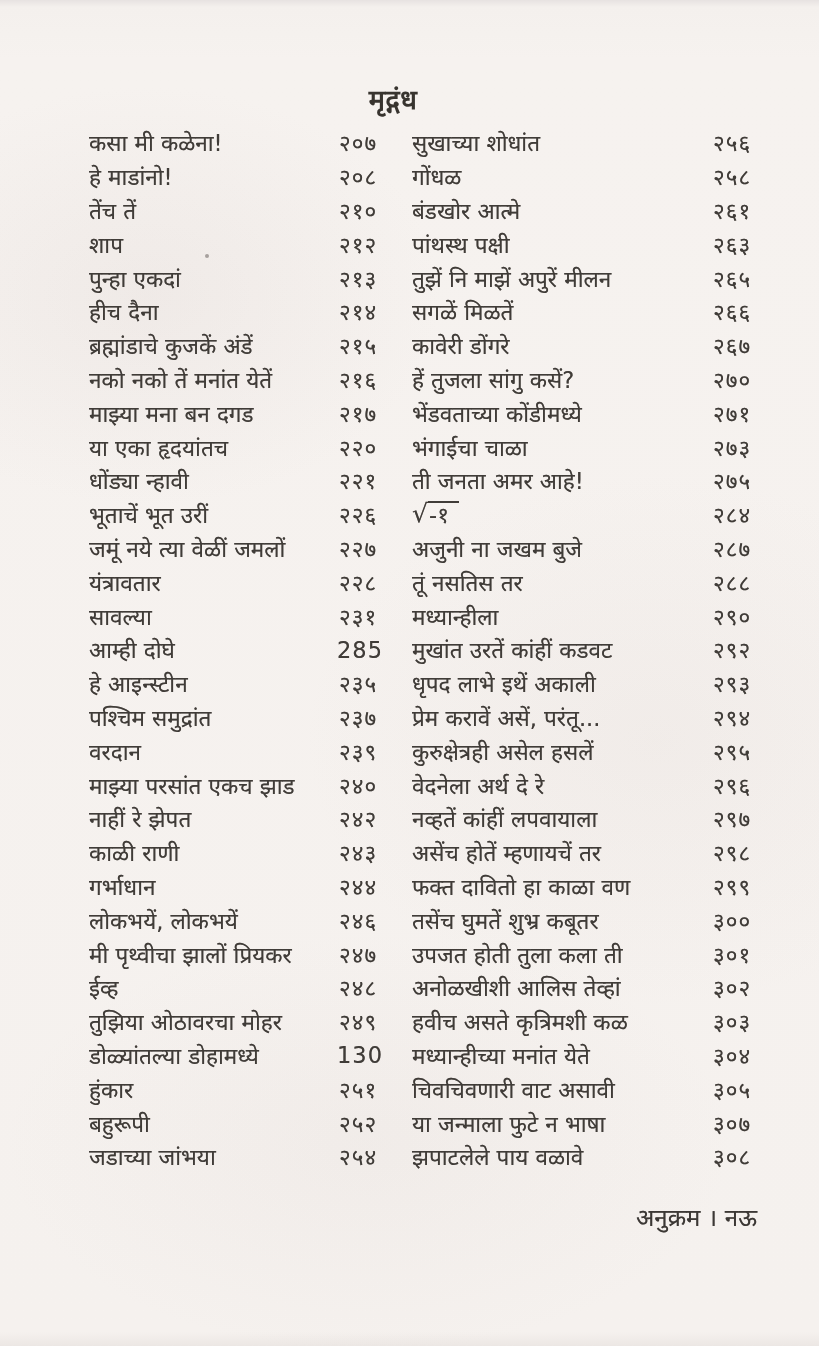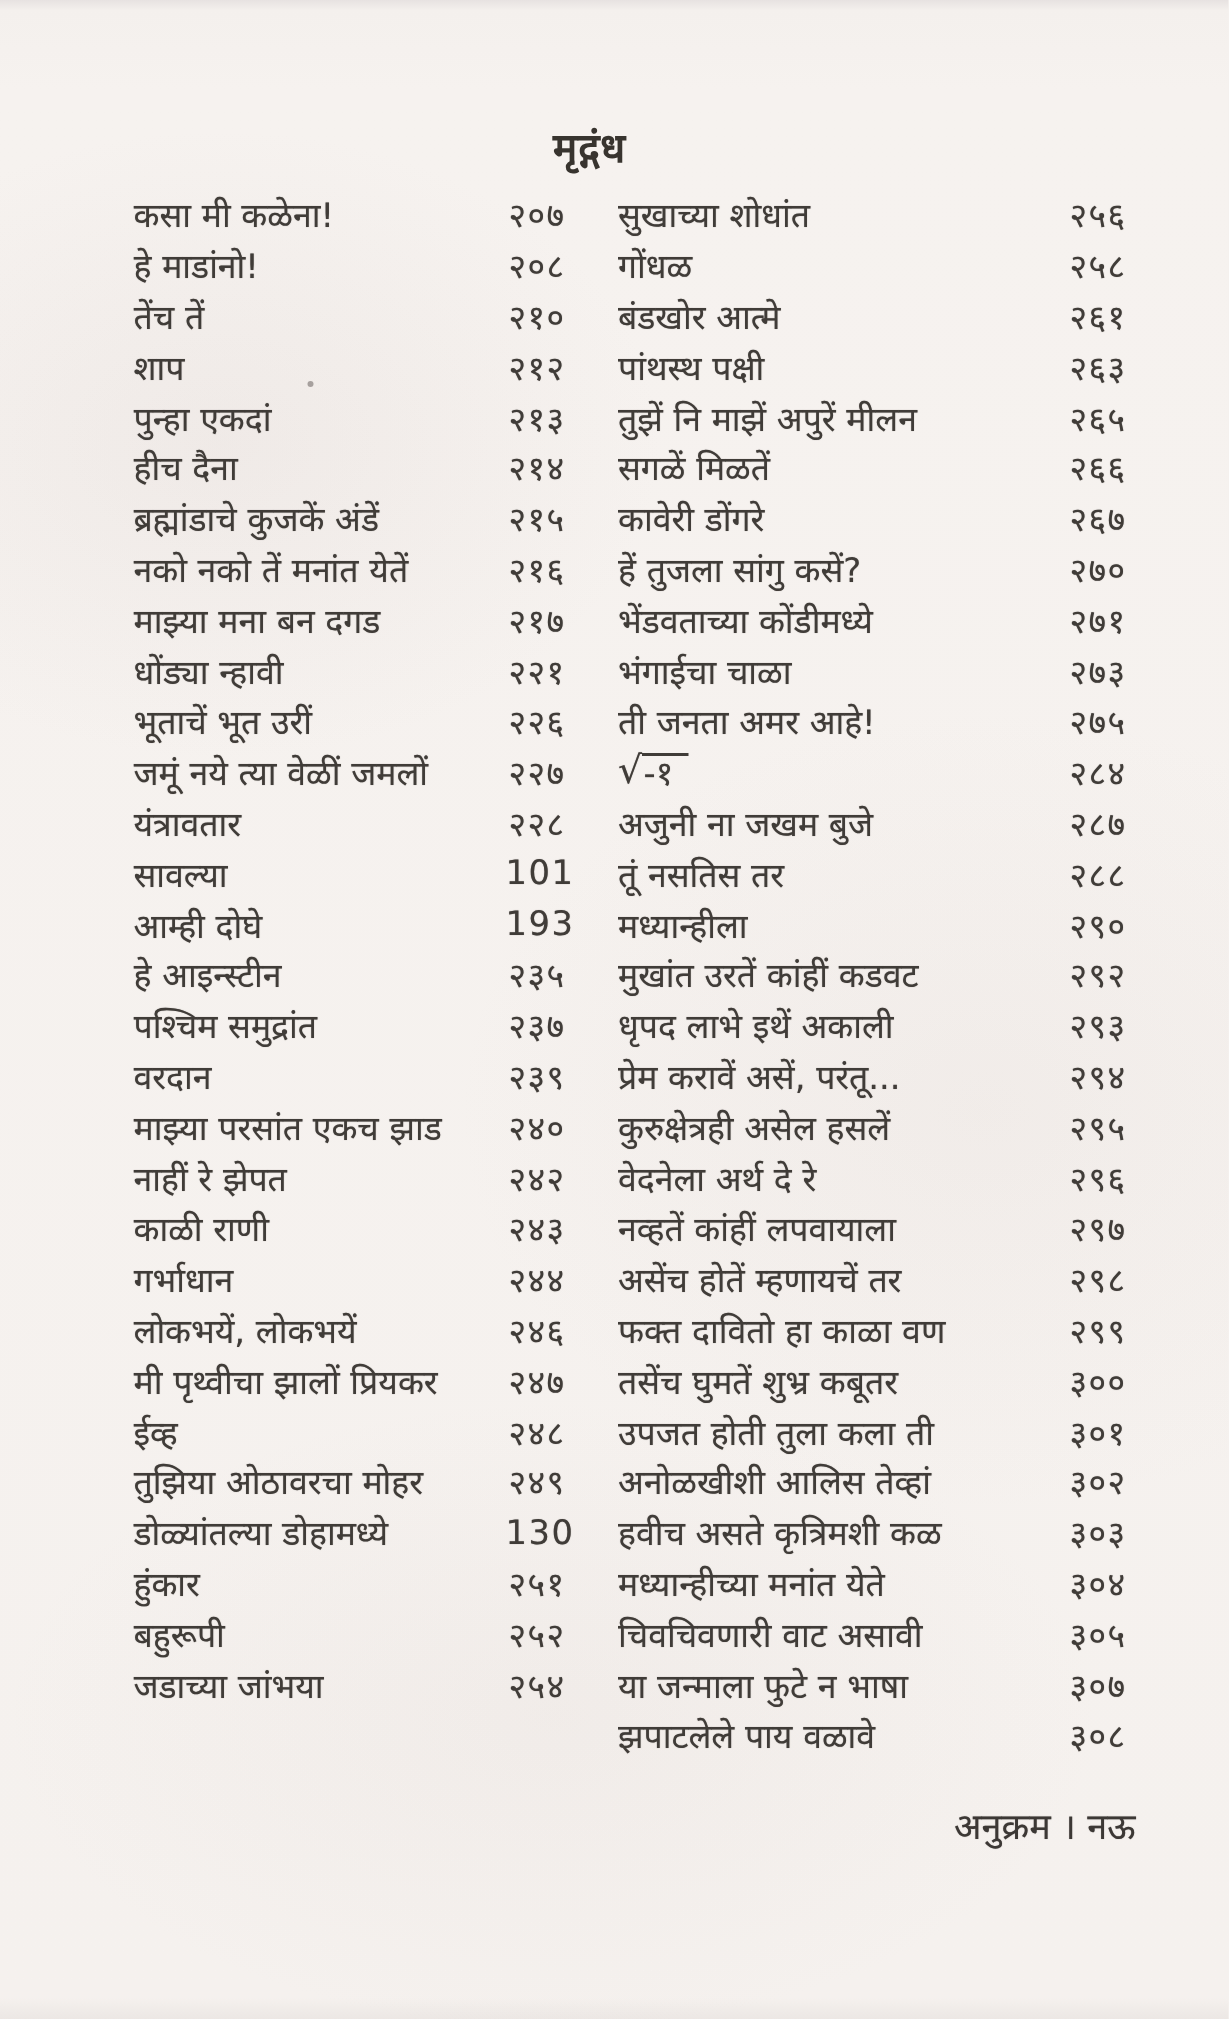--- a/index.html
+++ b/index.html
@@ -139,42 +139,46 @@
         </div>
         <div class="toc-row">
           <span class="toc-title">नको नको तें मनांत येतें</span>
           <span class="toc-page">२१६</span>
         </div>
         <div class="toc-row">
           <span class="toc-title">माझ्या मना बन दगड</span>
           <span class="toc-page">२१७</span>
         </div>
         <div class="toc-row">
+          <span class="toc-title">या एका हृदयांतच</span>
+          <span class="toc-page">२२०</span>
+        </div>
+        <div class="toc-row">
           <span class="toc-title">धोंड्या न्हावी</span>
           <span class="toc-page">२२१</span>
         </div>
         <div class="toc-row">
           <span class="toc-title">भूताचें भूत उरीं</span>
           <span class="toc-page">२२६</span>
         </div>
         <div class="toc-row">
           <span class="toc-title">जमूं नये त्या वेळीं जमलों</span>
           <span class="toc-page">२२७</span>
         </div>
         <div class="toc-row">
           <span class="toc-title">यंत्रावतार</span>
           <span class="toc-page">२२८</span>
         </div>
         <div class="toc-row">
           <span class="toc-title">सावल्या</span>
-          <span class="toc-page">101</span>
+          <span class="toc-page">२३१</span>
         </div>
         <div class="toc-row">
           <span class="toc-title">आम्ही दोघे</span>
-          <span class="toc-page">193</span>
+          <span class="toc-page">285</span>
         </div>
         <div class="toc-row">
           <span class="toc-title">हे आइन्स्टीन</span>
           <span class="toc-page">२३५</span>
         </div>
         <div class="toc-row">
           <span class="toc-title">पश्चिम समुद्रांत</span>
           <span class="toc-page">२३७</span>
         </div>
         <div class="toc-row">

